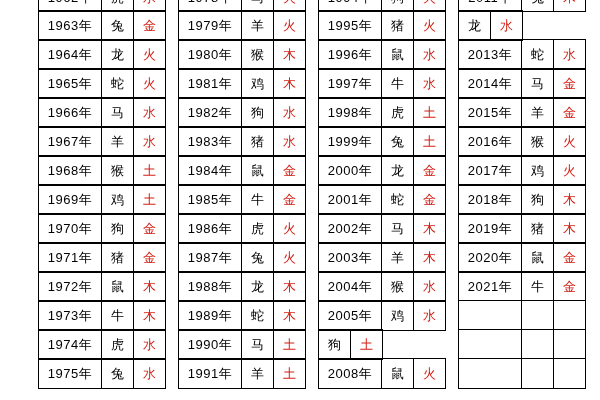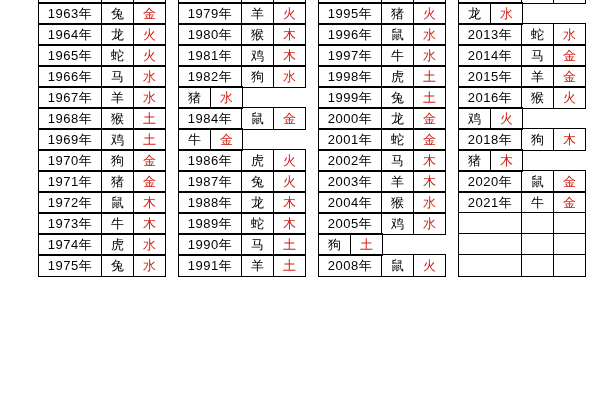--- a/index.html
+++ b/index.html
@@ -28,21 +28,21 @@
   }
   .col-group {
     display: flex;
     flex-direction: column;
   }
   .spacer {
     width: 12px;
   }
   .row {
     display: flex;
-    height: 22px;
+    height: 30px;
   }
   .cell {
     border: 1px solid #000000;
     box-sizing: border-box;
     display: flex;
     align-items: center;
     justify-content: center;
     font-size: 13px;
     line-height: 1;
     color: #000000;
@@ -172,29 +172,31 @@
           <div class="cell year">1981年</div>
           <div class="cell animal">鸡</div>
           <div class="cell element">木</div>
         </div>
         <div class="row">
           <div class="cell year">1982年</div>
           <div class="cell animal">狗</div>
           <div class="cell element">水</div>
         </div>
         <div class="row">
+          <div class="cell year">1983年</div>
           <div class="cell animal">猪</div>
           <div class="cell element">水</div>
         </div>
         <div class="row">
           <div class="cell year">1984年</div>
           <div class="cell animal">鼠</div>
           <div class="cell element">金</div>
         </div>
         <div class="row">
+          <div class="cell year">1985年</div>
           <div class="cell animal">牛</div>
           <div class="cell element">金</div>
         </div>
         <div class="row">
           <div class="cell year">1986年</div>
           <div class="cell animal">虎</div>
           <div class="cell element">火</div>
         </div>
         <div class="row">
           <div class="cell year">1987年</div>
@@ -319,29 +321,31 @@
           <div class="cell year">2015年</div>
           <div class="cell animal">羊</div>
           <div class="cell element">金</div>
         </div>
         <div class="row">
           <div class="cell year">2016年</div>
           <div class="cell animal">猴</div>
           <div class="cell element">火</div>
         </div>
         <div class="row">
+          <div class="cell year">2017年</div>
           <div class="cell animal">鸡</div>
           <div class="cell element">火</div>
         </div>
         <div class="row">
           <div class="cell year">2018年</div>
           <div class="cell animal">狗</div>
           <div class="cell element">木</div>
         </div>
         <div class="row">
+          <div class="cell year">2019年</div>
           <div class="cell animal">猪</div>
           <div class="cell element">木</div>
         </div>
         <div class="row">
           <div class="cell year">2020年</div>
           <div class="cell animal">鼠</div>
           <div class="cell element">金</div>
         </div>
         <div class="row">
           <div class="cell year">2021年</div>

